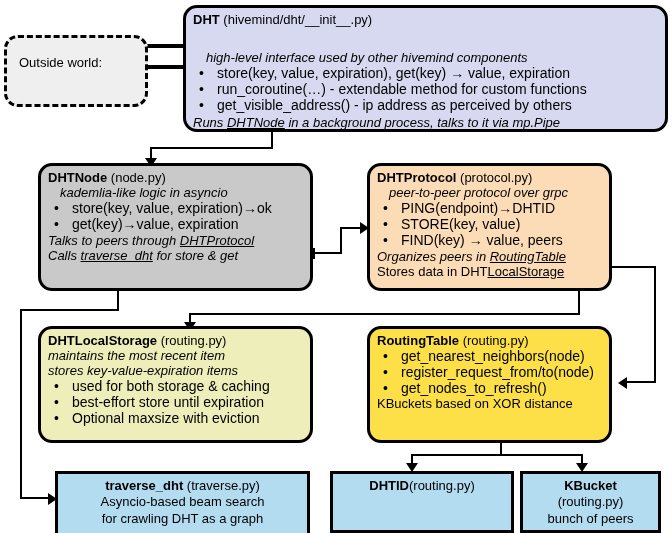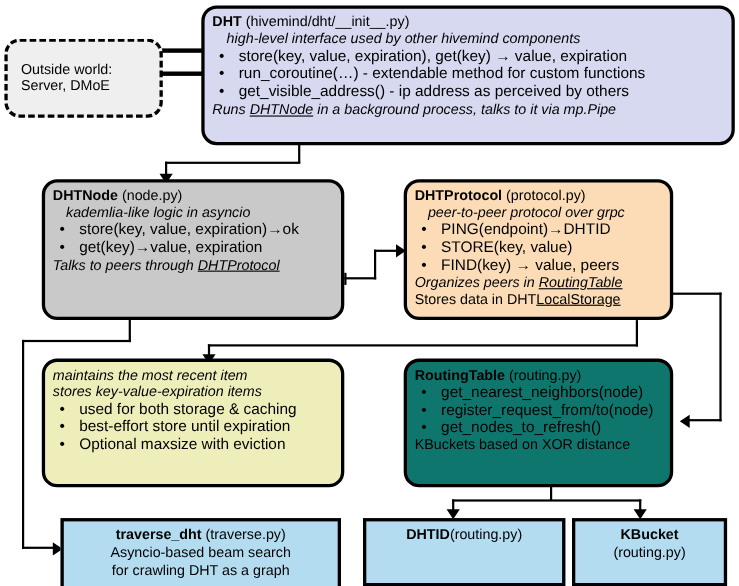--- a/index.html
+++ b/index.html
@@ -124,30 +124,29 @@
   <div class="ln" style="left:500px; top:442px; width:2px; height:13px;"></div>
   <div class="ln" style="left:411px; top:454px; width:172px; height:2px;"></div>
   <div class="ln" style="left:411px; top:454px; width:2px; height:12px;"></div>
   <div class="arw arw-d" style="left:406px; top:463px;"></div>
   <div class="ln" style="left:581px; top:454px; width:2px; height:12px;"></div>
   <div class="arw arw-d" style="left:576px; top:463px;"></div>
 
   <div class="box dashed" style="left:4px; top:35px; width:144px; height:72px; background:#efefef;">
     <div style="padding:17px 0 0 12px;">
       <div class="plain">Outside world:</div>
-      <div class="plain">Server, DMoE</div>
     </div>
   </div>
 
   <div class="box rounded" style="left:183px; top:5px; width:485px; height:127px; background:#d6d9ef;">
     <div class="pad">
       <div class="ttl">
         <b>DHT</b><span> (hivemind/dht/__init__.py)</span>
       </div>
-      <div class="sub" style="padding-left:13px;">high-level interface used by other hivemind components</div>
+      <div class="sub" style="padding-left:13px;margin-top:23px;">high-level interface used by other hivemind components</div>
       <ul class="bullets">
         <li>store(key, value, expiration), get(key) → value, expiration</li>
         <li>run_coroutine(…) - extendable method for custom functions</li>
         <li>get_visible_address() - ip address as perceived by others</li>
       </ul>
       <div class="sub" style="padding-top:2px;">
         <span>Runs </span><span class="u">DHTNode</span><span> in a background process, talks to it via mp.Pipe</span>
       </div>
     </div>
   </div>
@@ -158,20 +157,23 @@
         <b>DHTNode</b><span> (node.py)</span>
       </div>
       <div class="sub" style="padding-left:12px;">kademlia-like logic in asyncio</div>
       <ul class="bullets">
         <li>store(key, value, expiration)→ok</li>
         <li>get(key)→value, expiration</li>
       </ul>
       <div class="sub" style="padding-top:1px;">
         <span>Talks to peers through </span><span class="u">DHTProtocol</span>
       </div>
+      <div class="sub">
+        <span>Calls </span><span class="u">traverse_dht</span><span> for store &amp; get</span>
+      </div>
     </div>
   </div>
 
   <div class="box rounded" style="left:367px; top:163px; width:245px; height:128px; background:#fbdcb6;">
     <div class="pad">
       <div class="ttl">
         <b>DHTProtocol</b><span> (protocol.py)</span>
       </div>
       <div class="sub" style="padding-left:12px;">peer-to-peer protocol over grpc</div>
       <ul class="bullets">
@@ -183,31 +185,34 @@
         <span>Organizes peers in </span><span class="u">RoutingTable</span>
       </div>
       <div class="plain">
         <span>Stores data in DHT</span><span class="u">LocalStorage</span>
       </div>
     </div>
   </div>
 
   <div class="box rounded" style="left:38px; top:326px; width:275px; height:117px; background:#eeeeba;">
     <div class="pad">
+      <div class="ttl">
+        <b>DHTLocalStorage</b><span> (routing.py)</span>
+      </div>
       <div class="sub">maintains the most recent item</div>
       <div class="sub">stores key-value-expiration items</div>
       <ul class="bullets">
         <li>used for both storage &amp; caching</li>
         <li>best-effort store until expiration</li>
         <li>Optional maxsize with eviction</li>
       </ul>
     </div>
   </div>
 
-  <div class="box rounded" style="left:367px; top:326px; width:245px; height:117px; background:#0f766e;">
+  <div class="box rounded" style="left:367px; top:326px; width:245px; height:117px; background:#fde047;">
     <div class="pad">
       <div class="ttl">
         <b>RoutingTable</b><span> (routing.py)</span>
       </div>
       <ul class="bullets">
         <li>get_nearest_neighbors(node)</li>
         <li>register_request_from/to(node)</li>
         <li>get_nodes_to_refresh()</li>
       </ul>
       <div class="plain">KBuckets based on XOR distance</div>
@@ -233,16 +238,17 @@
       <div class="plain ctr" style="line-height:17px;">keys and nodes</div>
     </div>
   </div>
 
   <div class="box sharp" style="left:520px; top:471px; width:141px; height:62px; background:#b3dcf0;">
     <div style="padding:4px 4px 0 4px;">
       <div class="ttl ctr">
         <b>KBucket</b>
       </div>
       <div class="plain ctr" style="line-height:17px;">(routing.py)</div>
+      <div class="plain ctr" style="line-height:17px;">bunch of peers</div>
     </div>
   </div>
 
 </div>
 
 </body></html>

